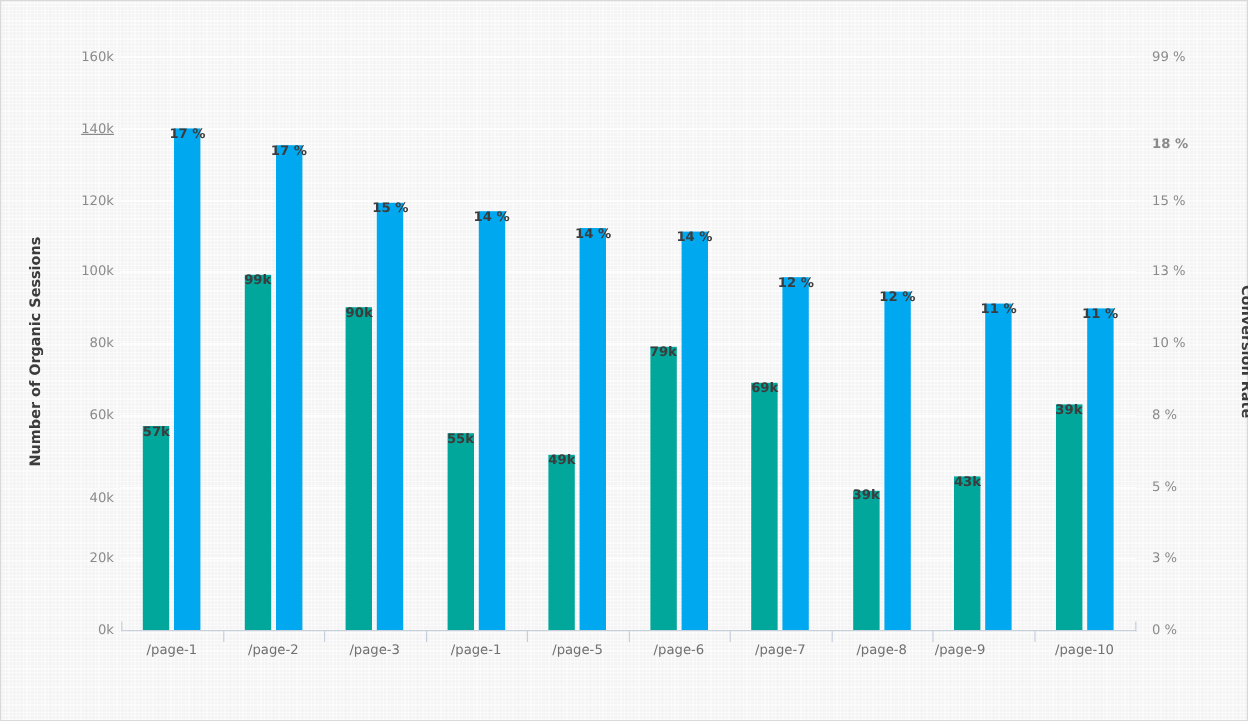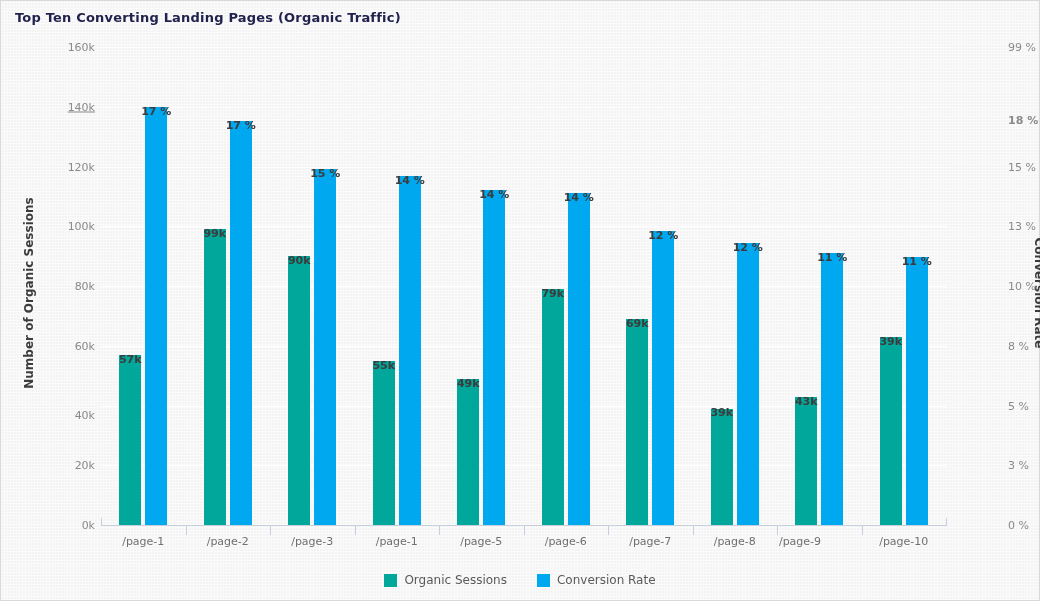--- a/index.html
+++ b/index.html
@@ -50,21 +50,20 @@
   .cat-tick{
     position:absolute;top:524px;width:1px;height:10px;background:#c7cfdd;
   }
 
   
   .ytick{
     position:absolute;
     font-size:11px;color:#8a8a8a;
     text-align:right;white-space:nowrap;
     transform:translateY(-50%);
-    margin-left:48px;
   }
   .ytick.left{right:944px;}   
   .ytick.right{left:959px;text-align:left;}
 
   
   .axis-title{
     position:absolute;
     font-size:12px;font-weight:bold;color:#3c3c3c;
     white-space:nowrap;
   }
@@ -108,21 +107,20 @@
   }
   .legend-item{display:flex;align-items:center;gap:7px;}
   .legend-swatch{width:13px;height:13px;display:block;}
   .legend-text{font-size:12px;color:#5a5a5a;white-space:nowrap;}
 </style>
 </head>
 <body>
 
 <div id="chart-root">
 
-  <div id="chart-title">Top Ten Converting Landing Pages (Organic Traffic)</div>
 
   <div id="plot">
       <div class="gridline" style="top: 418.25px;"></div>
       <div class="gridline" style="top: 358.5px;"></div>
       <div class="gridline" style="top: 298.75px;"></div>
       <div class="gridline" style="top: 239px;"></div>
       <div class="gridline" style="top: 179.25px;"></div>
       <div class="gridline" style="top: 119.5px;"></div>
       <div class="gridline" style="top: 59.75px;"></div>
       <div class="gridline" style="top: 0px;"></div>
@@ -168,30 +166,20 @@
       <div class="bar-label" style="left: 815.75px; top: 194.32px;">11 %</div>
     </div>
 
   <div id="axis-line-x"></div>
   <div id="axis-cap-left"></div>
   <div id="axis-cap-right"></div>
 
   <div id="ytitle-left" class="axis-title">Number of Organic Sessions</div>
   <div id="ytitle-right" class="axis-title">Conversion Rate</div>
 
-  <div id="legend">
-      <div class="legend-item">
-        <span class="legend-swatch" style="background: rgb(0, 167, 154);"></span>
-        <span class="legend-text">Organic Sessions</span>
-      </div>
-      <div class="legend-item">
-        <span class="legend-swatch" style="background: rgb(0, 168, 240);"></span>
-        <span class="legend-text">Conversion Rate</span>
-      </div>
-    </div>
 
 <div class="ytick left" style="top: 524px;">0k</div>
     <div class="ytick left" style="top: 464.25px;">20k</div>
     <div class="ytick left" style="top: 414px;">40k</div>
     <div class="ytick left" style="top: 344.75px;">60k</div>
     <div class="ytick left" style="top: 285px;">80k</div>
     <div class="ytick left" style="top: 225.25px;">100k</div>
     <div class="ytick left" style="top: 165.5px;">120k</div>
     <div class="ytick left" style="top: 105.75px; text-decoration: underline;">140k</div>
     <div class="ytick left" style="top: 46px;">160k</div>

